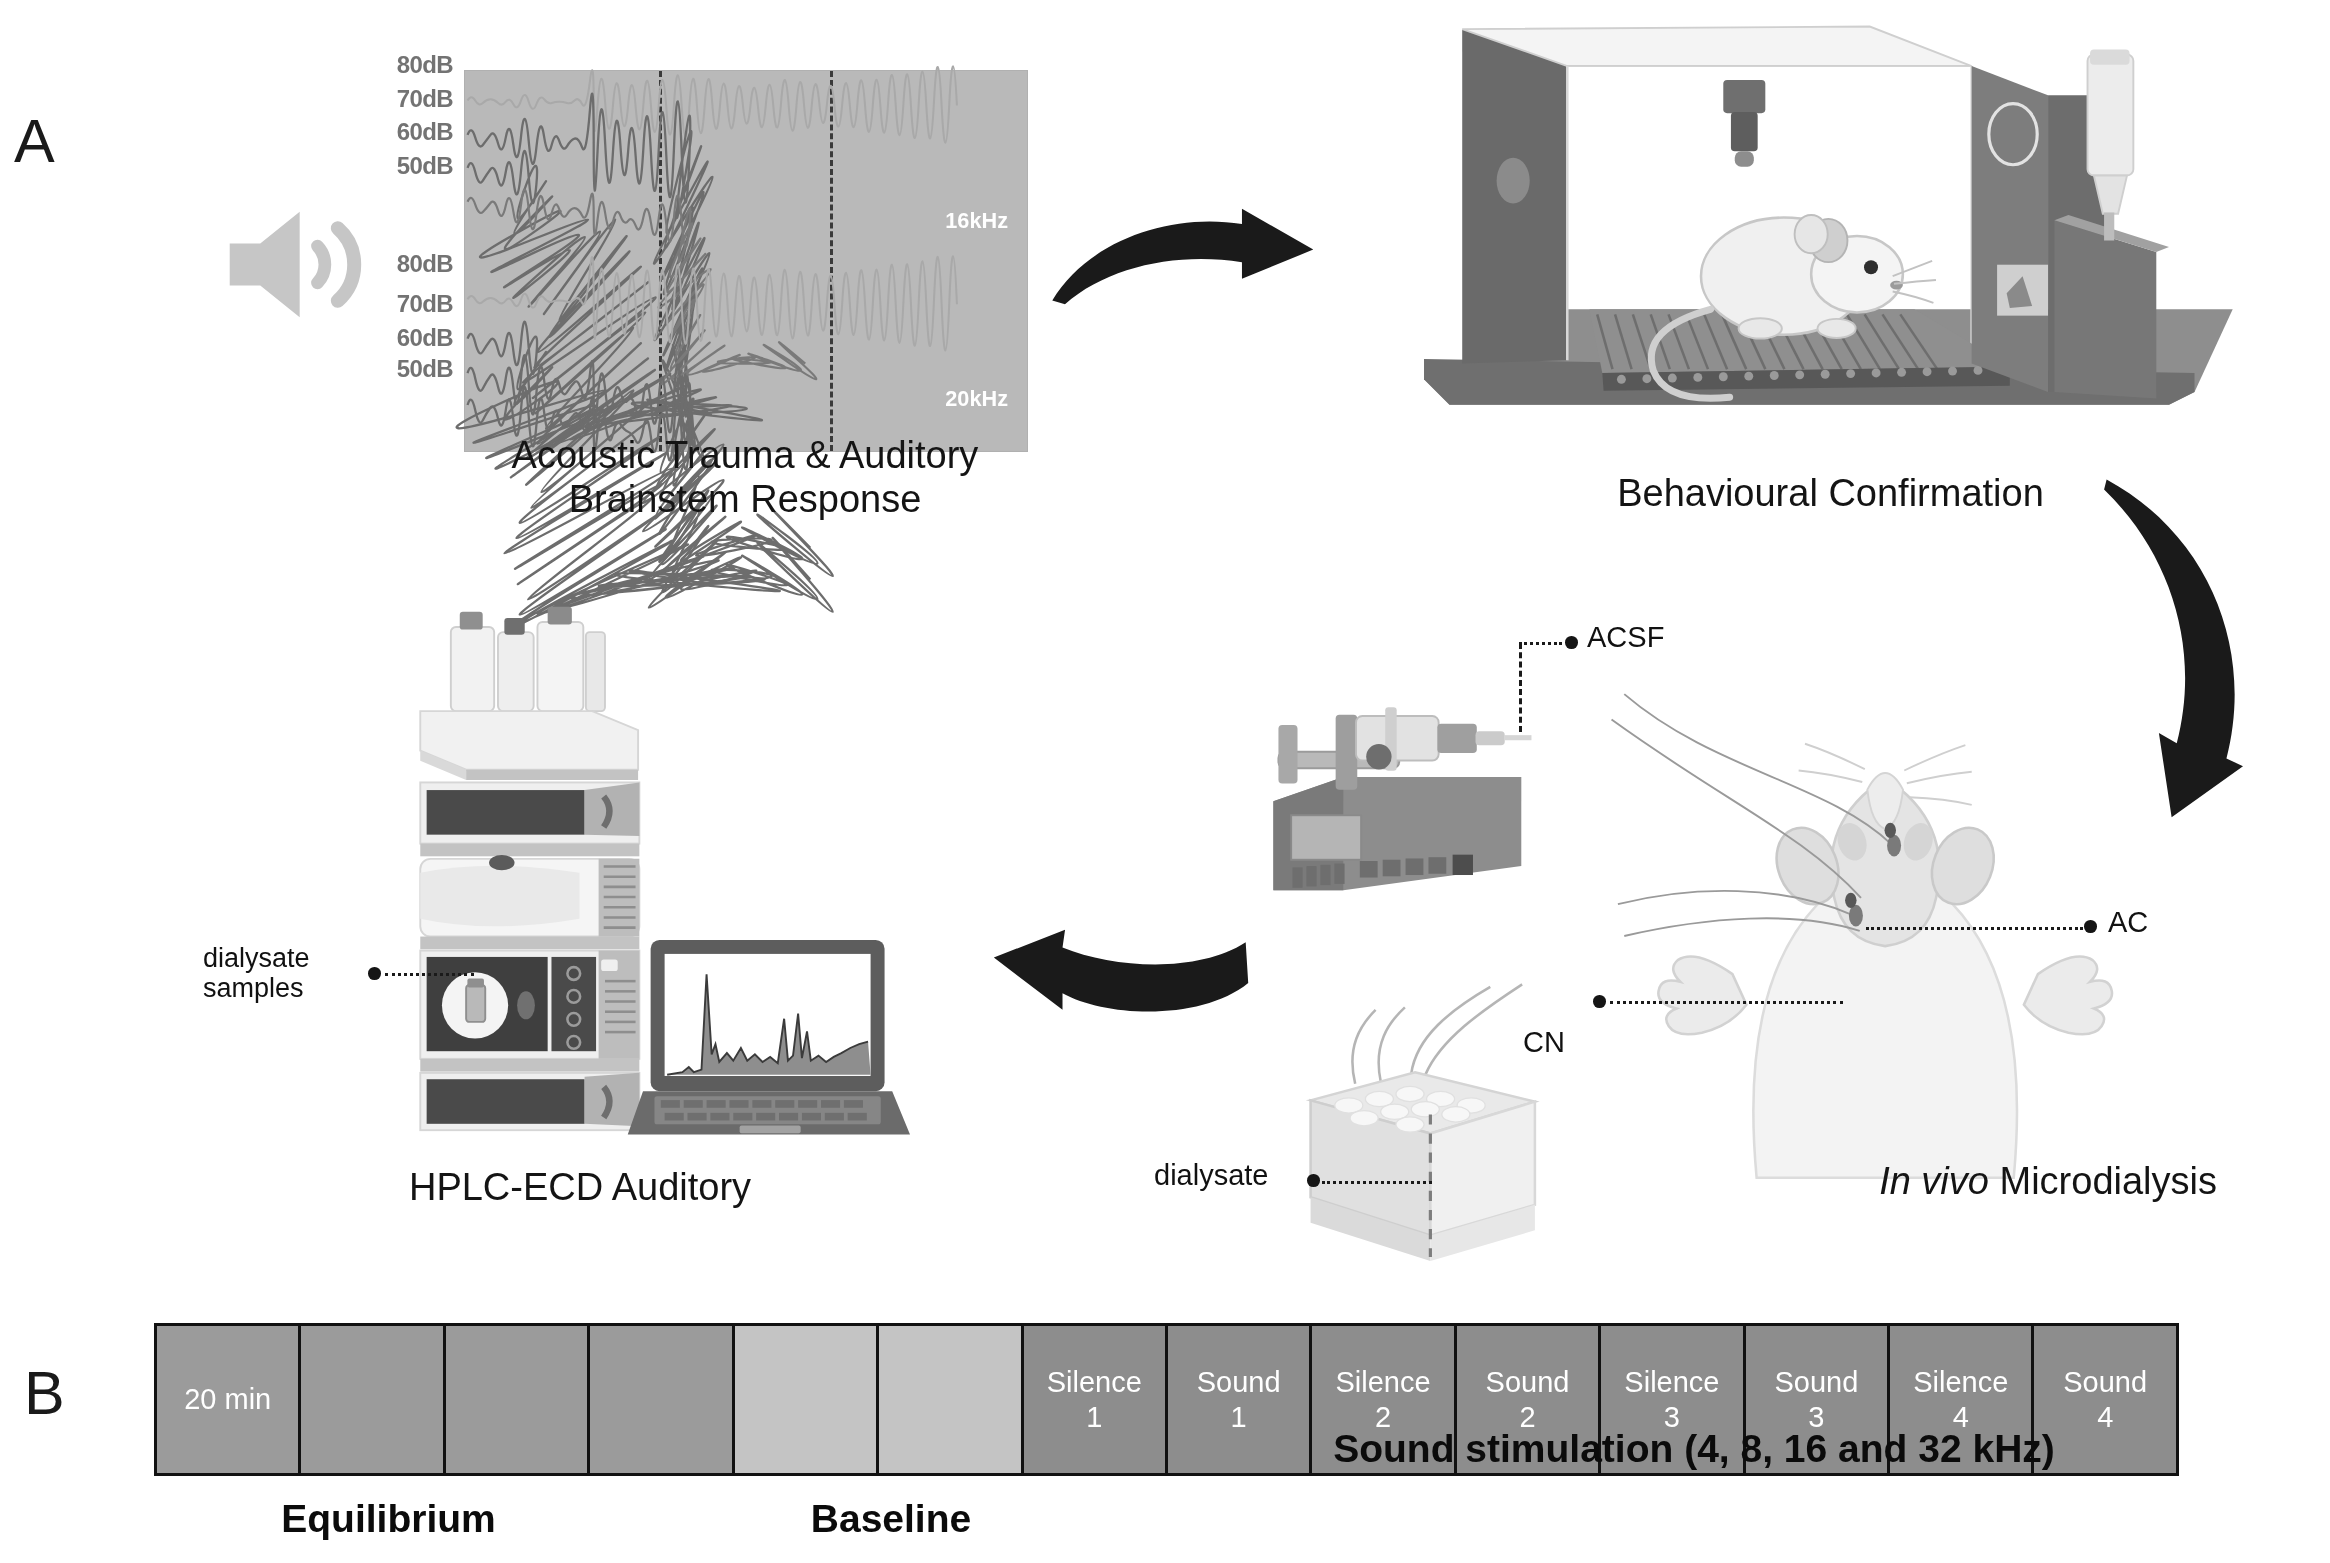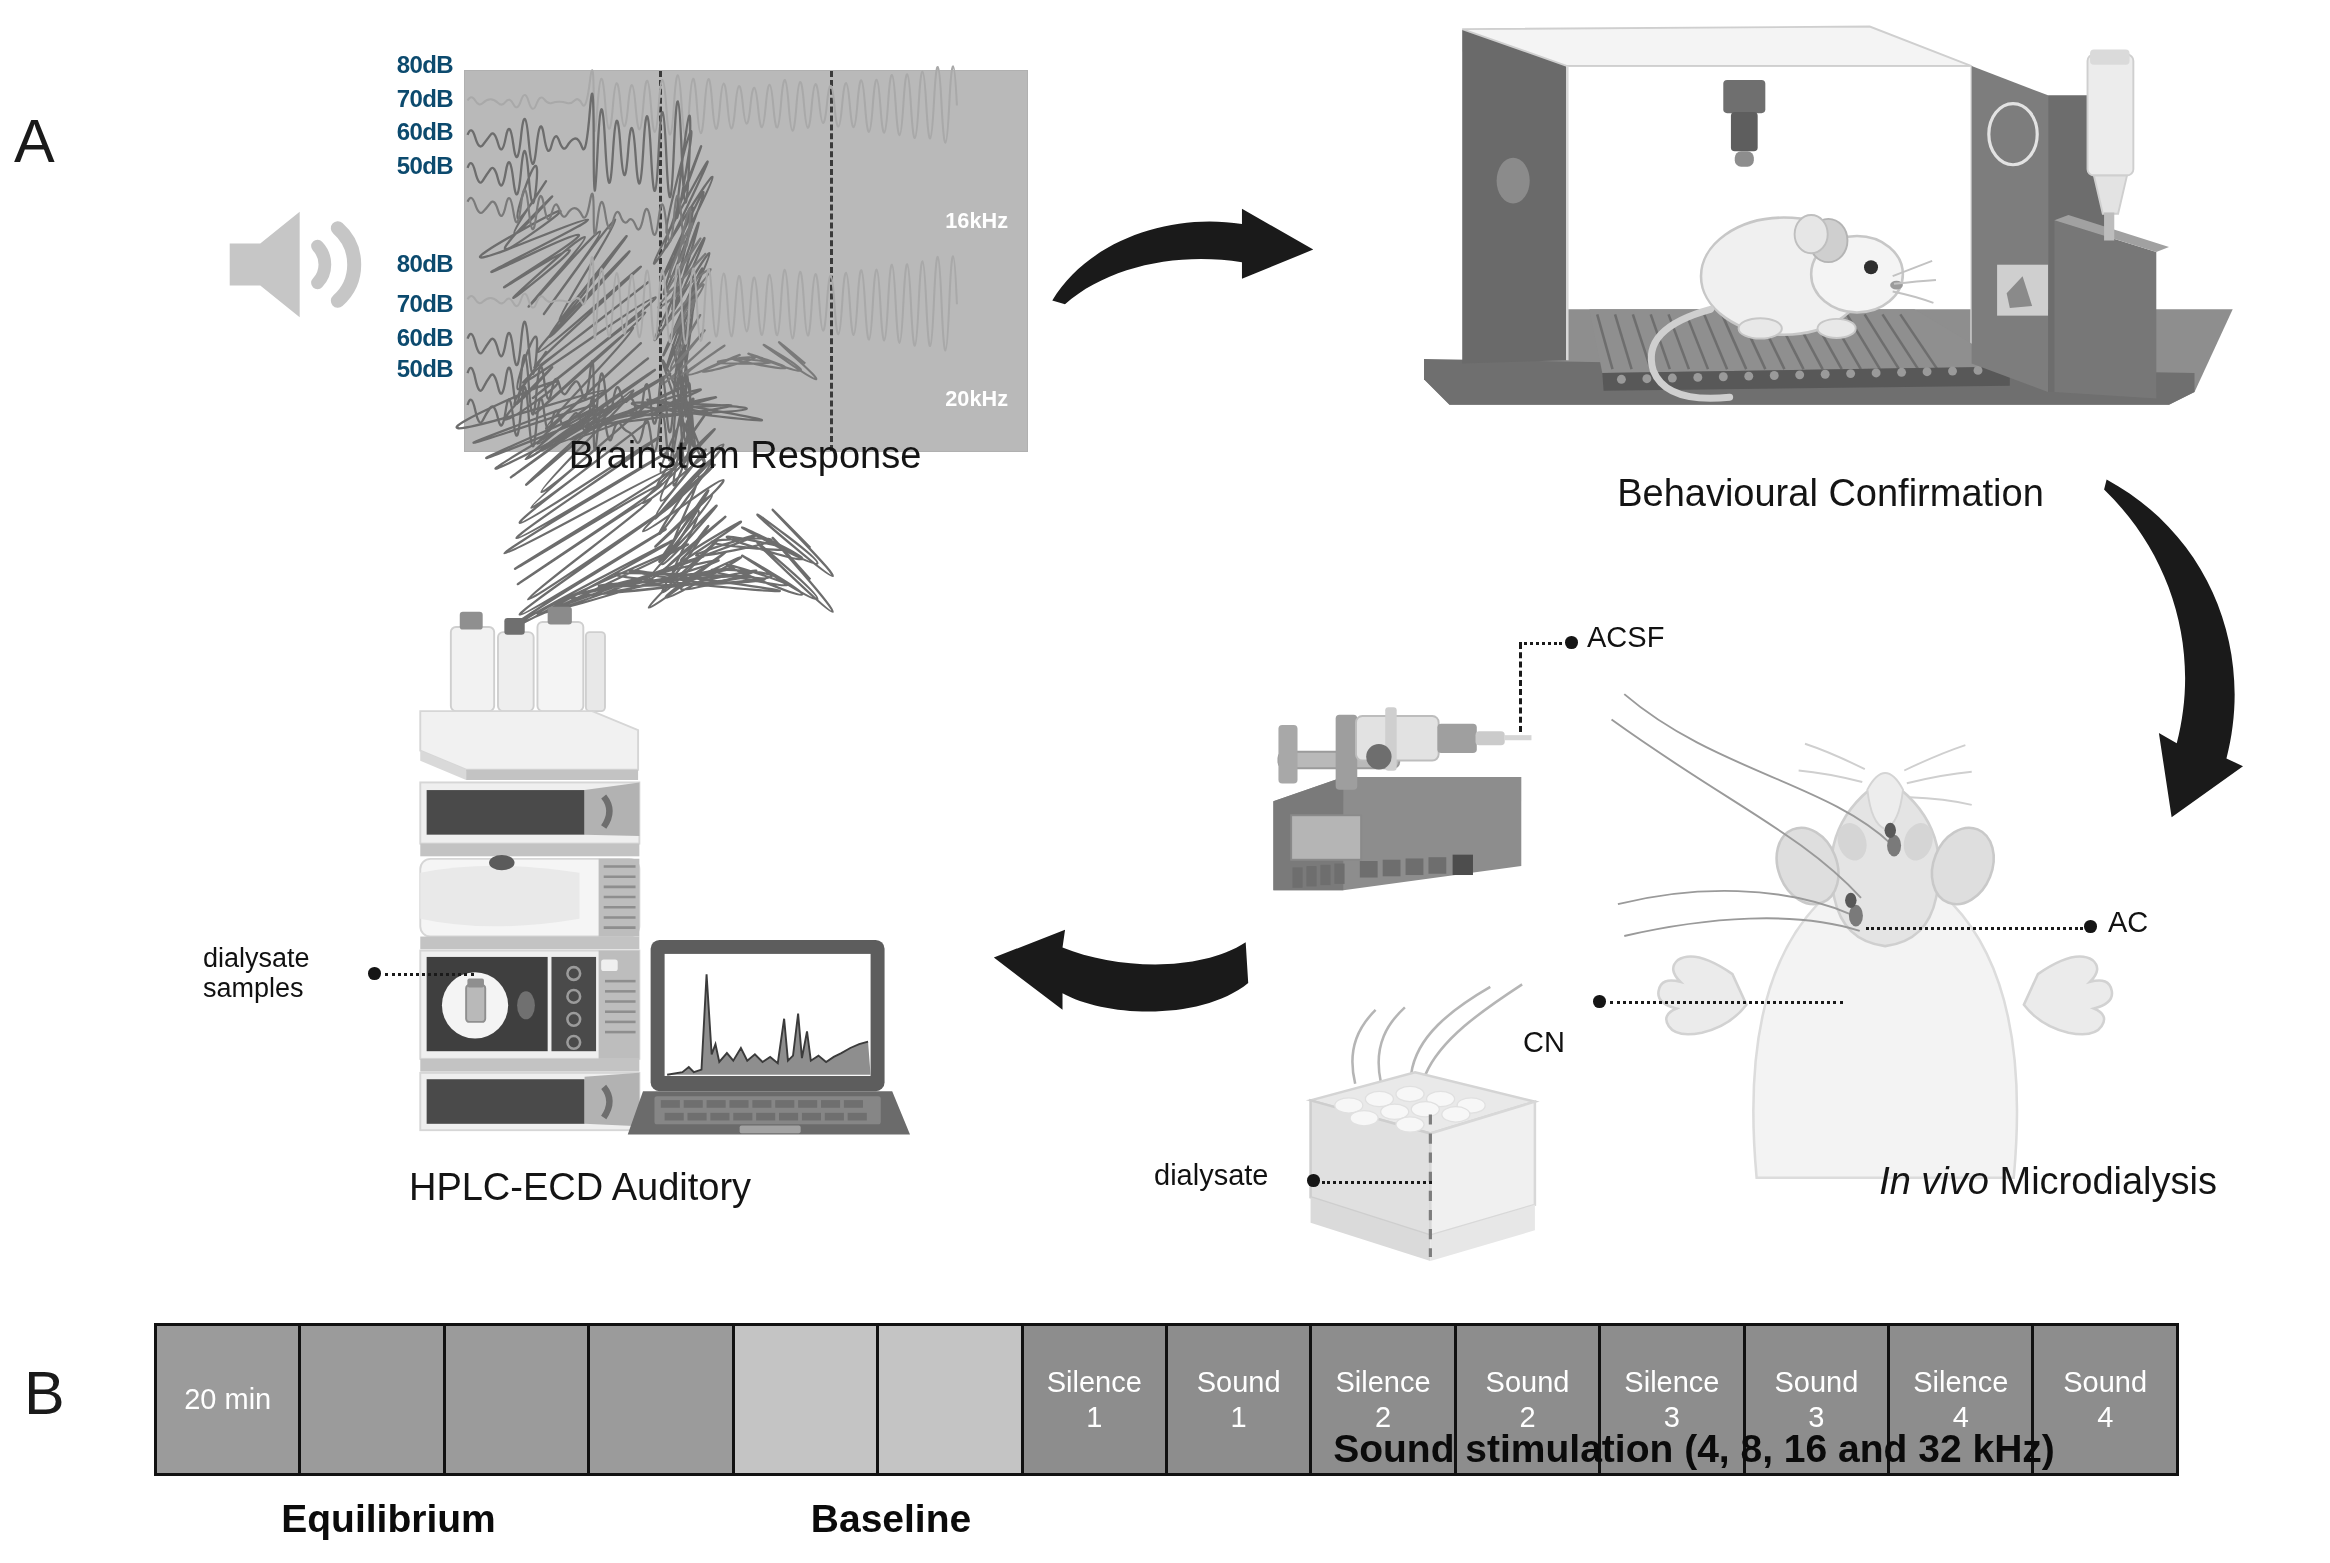--- a/index.html
+++ b/index.html
@@ -6,21 +6,21 @@
   body{width:2330px;height:1563px;position:relative;overflow:hidden;
        font-family:"Liberation Sans",sans-serif;color:#111;}
   .abs{position:absolute;}
   
   .panel-letter{font-size:61px;font-weight:400;color:#1a1a1a;line-height:1;}
   
   .caption{font-size:38px;font-weight:400;color:#141414;text-align:center;line-height:1.16;}
   .caption-italic-lead{font-style:italic;}
   
   #abr-plot{background:#b9b9b9;border:0.6px solid #b0b0b0;}
-  .abr-dblabel{font-size:24px;font-weight:700;color:#0c4a6e;letter-spacing:-0.6px;text-align:right;}
+  .abr-dblabel{font-size:24px;font-weight:700;color:#737373;letter-spacing:-0.6px;text-align:right;}
   .abr-freq{font-size:21.7px;font-weight:700;color:#fff;}
   .dash-v{position:absolute;top:0;bottom:0;width:0;border-left:3.2px dashed #3a3a3a;}
   
   .leader-label{font-size:29px;color:#111;white-space:nowrap;}
   .leader-label.small{font-size:27px;line-height:1.12;}
   .dot{position:absolute;width:12.7px;height:12.7px;border-radius:50%;background:#151515;}
   .dline-h{position:absolute;height:0;border-top:3.8px dotted #1a1a1a;}
   .dline-v{position:absolute;width:0;border-left:3.8px dashed #1a1a1a;}
   
   #timeline{display:flex;border:3.2px solid #111;box-sizing:border-box;}
@@ -100,20 +100,21 @@
 <div class="abs abr-dblabel" style="left:357px;top:85px;width:96px;">70dB</div>
 <div class="abs abr-dblabel" style="left:357px;top:118px;width:96px;">60dB</div>
 <div class="abs abr-dblabel" style="left:357px;top:152px;width:96px;">50dB</div>
 
 <div class="abs abr-dblabel" style="left:357px;top:250px;width:96px;">80dB</div>
 <div class="abs abr-dblabel" style="left:357px;top:290px;width:96px;">70dB</div>
 <div class="abs abr-dblabel" style="left:357px;top:324px;width:96px;">60dB</div>
 <div class="abs abr-dblabel" style="left:357px;top:355px;width:96px;">50dB</div>
 
 <div class="abs caption" style="left:433px;top:433px;width:624px;">
+  <div>Acoustic Trauma &amp; Auditory</div>
   <div>Brainstem Response</div>
 </div>
 
 <div class="abs" style="left:1051px;top:191px;width:331px;height:191px;">
   <svg width="331" height="191" viewBox="0 0 520 300">
     <path d="M2 172 C 60 76, 190 34, 300 52 L300 28 L412 92 L300 138 L300 112
              C 200 96, 90 118, 22 178 Z" fill="#1a1a1a"></path>
   </svg>
 </div>
 

